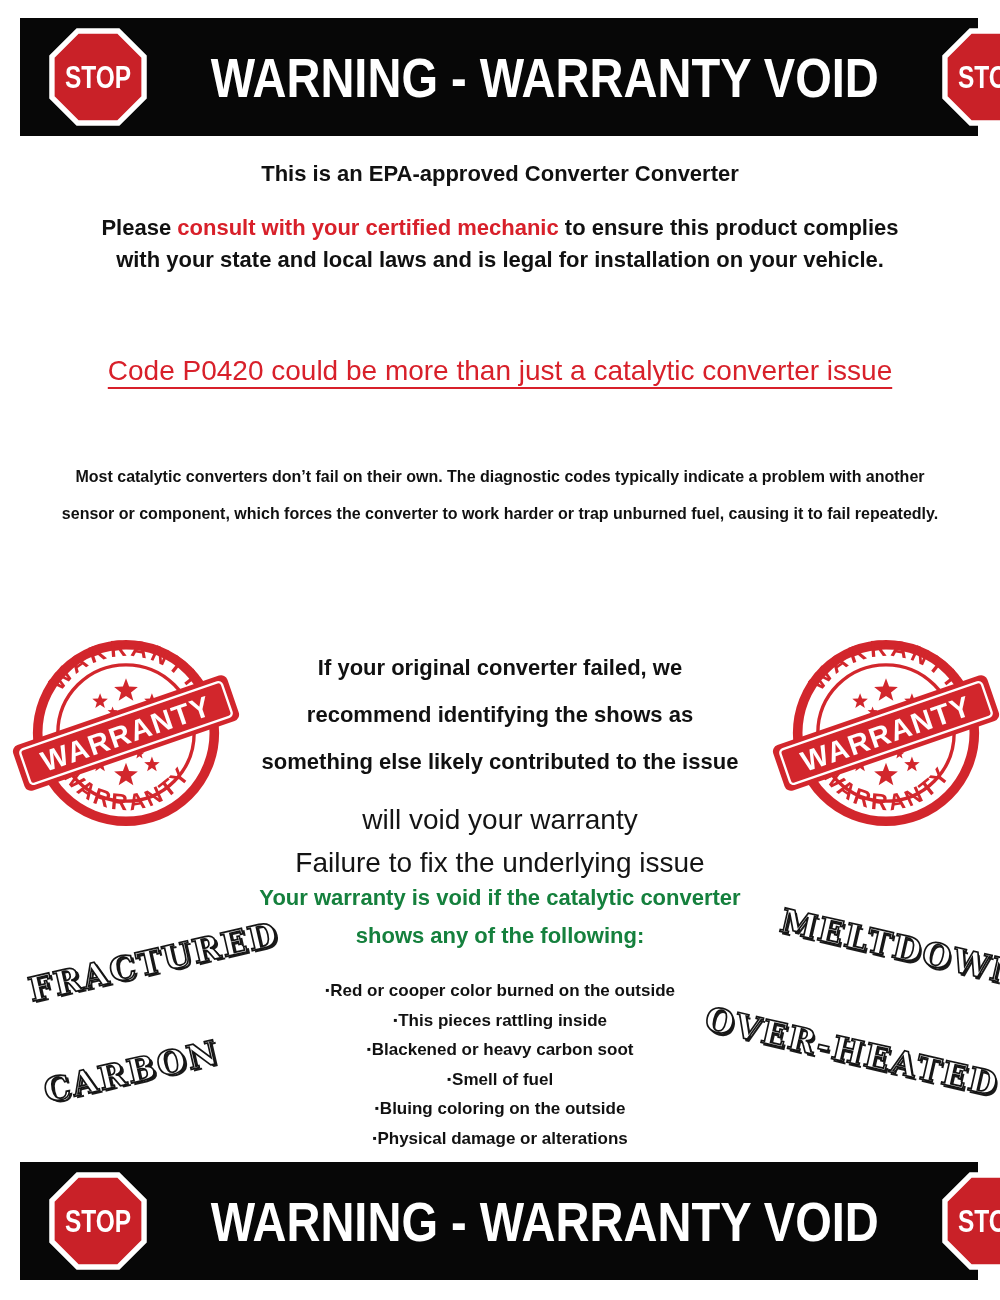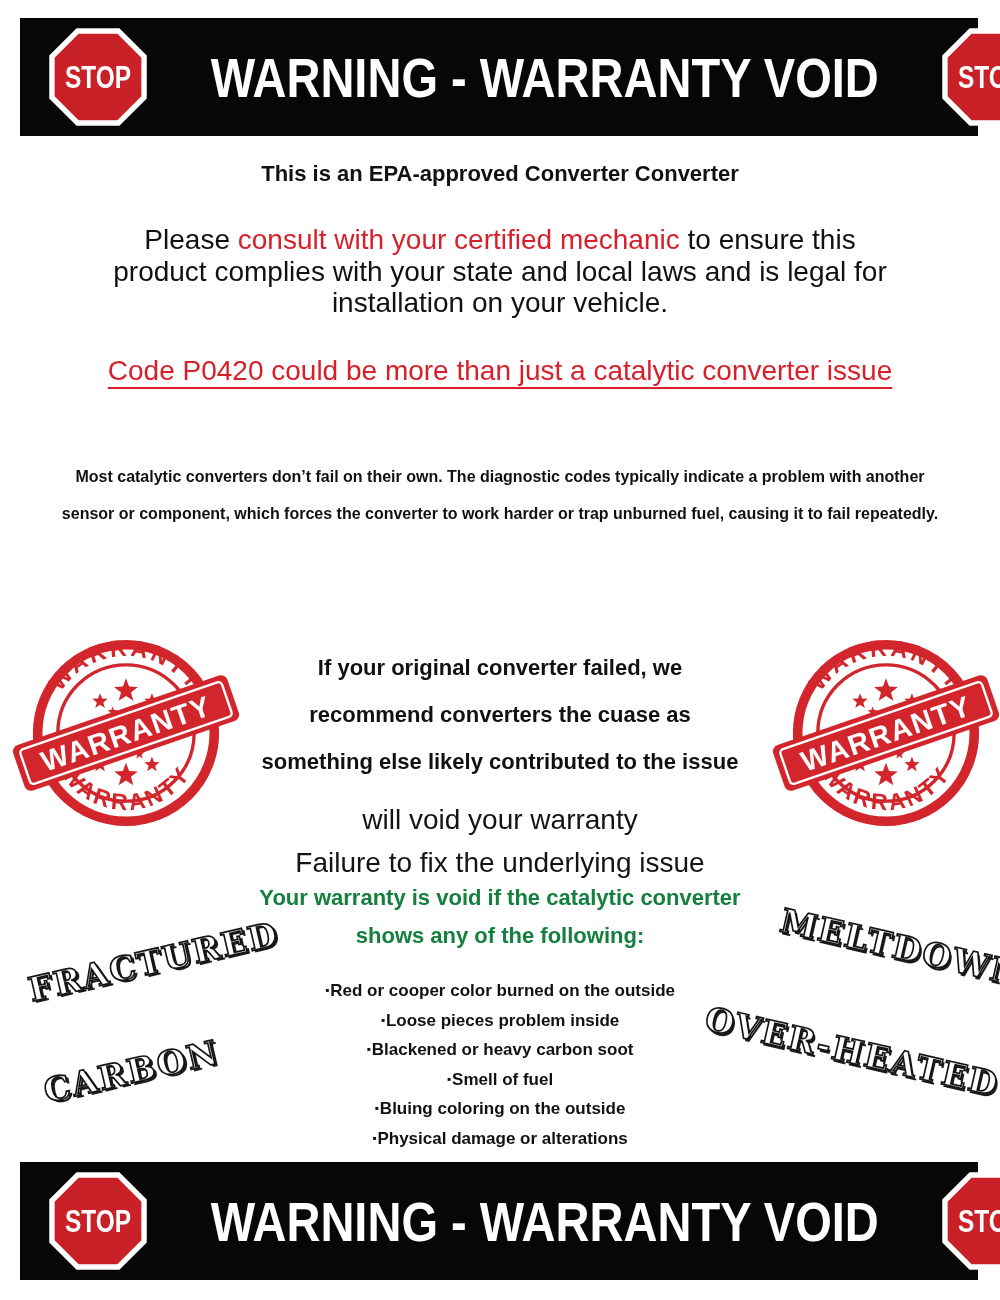--- a/index.html
+++ b/index.html
@@ -23,21 +23,21 @@
   }
   .stop-sign { width:98px; height:98px; overflow:visible; }
   .stop-sign text {
     font-family:"Liberation Sans", sans-serif; font-weight:700;
     fill:#ffffff; font-size:32px;
   }
 
   
   .centered { position:absolute; left:50%; transform:translateX(-50%); text-align:center; color:#111111; }
   .epa-line   { top:161px; font-size:22px; font-weight:700; white-space:nowrap; }
-  .consult    { top:224px; width:800px; font-size:28px; font-weight:400; line-height:31.5px; }
+  .consult    { top:212px; width:800px; font-size:22px; font-weight:700; line-height:31.5px; }
   .red-text   { color:#d8202a; }
   .code-heading {
     top:355px; font-size:28px; font-weight:400; color:#d8202a; white-space:nowrap;
     text-decoration:underline; text-decoration-color:#d8202a;
     text-decoration-thickness:2px; text-underline-offset:7px;
   }
   .diagnostic { top:458px; width:880px; font-size:16px; font-weight:700; line-height:37px; }
   .recommendation { top:644px; width:560px; font-size:22px; font-weight:700; line-height:47px; }
   .failure    { top:798px; width:480px; font-size:28px; font-weight:400; line-height:43px; color:#141414; }
   .void-heading { top:879px; width:580px; font-size:22px; font-weight:700; color:#15803d; line-height:38px; }
@@ -153,37 +153,37 @@
     </g>
     <g transform="rotate(-19 100 100)">
       <rect x="-18" y="75" width="236" height="50" rx="7" fill="#d2262c"></rect>
       <rect x="-11" y="81" width="222" height="38" rx="4" fill="none" stroke="#ffffff" stroke-width="2.5"></rect>
       <text x="100" y="111" text-anchor="middle" class="stamp-banner-text">WARRANTY</text>
     </g>
   </svg>
 
   <div class="centered recommendation">
     <span style="display:block">If your original converter failed, we</span>
-    <span style="display:block">recommend converters the cuase as</span>
+    <span style="display:block">recommend identifying the shows as</span>
     <span style="display:block">something else likely contributed to the issue</span>
   </div>
 
   <div class="centered failure">
     <span style="display:block">will void your warranty</span>
     <span style="display:block">Failure to fix the underlying issue</span>
   </div>
 
   <div class="centered void-heading">
     <span style="display:block">Your warranty is void if the catalytic converter</span>
     <span style="display:block">shows any of the following:</span>
   </div>
 
   <div class="centered bullets">
     <div class="bullet-item"><span class="bullet-mark">▪</span><span>Red or cooper color burned on the outside</span></div>
-    <div class="bullet-item"><span class="bullet-mark">▪</span><span>Loose pieces problem inside</span></div>
+    <div class="bullet-item"><span class="bullet-mark">▪</span><span>This pieces rattling inside</span></div>
     <div class="bullet-item"><span class="bullet-mark">▪</span><span>Blackened or heavy carbon soot</span></div>
     <div class="bullet-item"><span class="bullet-mark">▪</span><span>Smell of fuel</span></div>
     <div class="bullet-item"><span class="bullet-mark">▪</span><span>Bluing coloring on the outside</span></div>
     <div class="bullet-item"><span class="bullet-mark">▪</span><span>Physical damage or alterations</span></div>
   </div>
 
   <div class="engraved word-fractured">FRACTURED</div>
   <div class="engraved word-carbon">CARBON</div>
   <div class="engraved word-meltdown">MELTDOWN</div>
   <div class="engraved word-overheated">OVER-HEATED</div>

